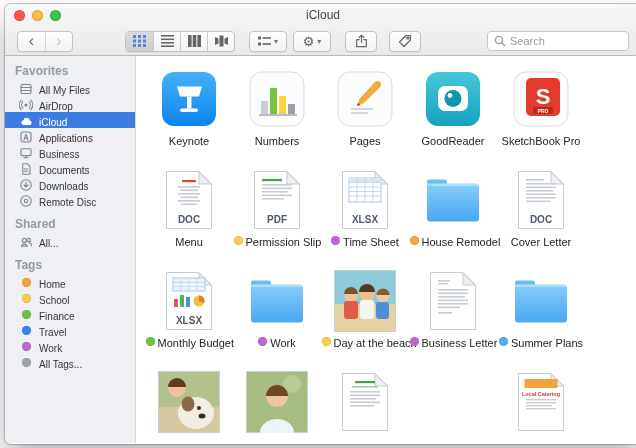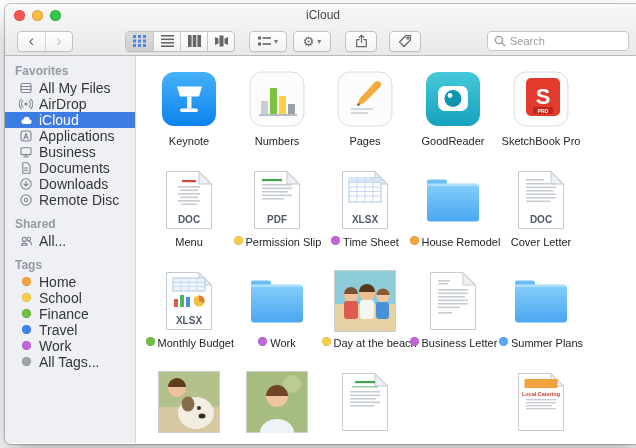--- a/index.html
+++ b/index.html
@@ -31,21 +31,21 @@
   .single{margin-left:14px}
   .single button{width:30px}
   .single.tags-btn{margin-left:12px}
   .search{margin-left:auto;width:142px;height:20px;border:1px solid #c6c6c6;border-radius:4px;background:#fff;display:flex;align-items:center;padding:0 6px;gap:4px}
   .search .ph{color:#9b9b9b;font-size:11px}
   
   .main{display:flex;height:387px}
   .sidebar{width:131px;flex-shrink:0;background:#eef0f3;border-right:1px solid #d4d6d9;padding-top:6px;overflow:hidden}
   .sb-header{font-size:12px;font-weight:bold;color:#949aa5;padding-left:10px;margin-top:9px;margin-bottom:2px}
   .sb-section:first-child .sb-header{margin-top:2px}
-  .sb-item{height:16px;display:flex;align-items:flex-start;padding-left:13px;font-size:14px;color:#33363b;cursor:default;white-space:nowrap}
+  .sb-item{height:16px;display:flex;align-items:flex-end;padding-left:13px;font-size:10px;color:#33363b;cursor:default;white-space:nowrap}
   .sb-item.selected{background:var(--selection-blue);color:#fff}
   .sb-icon{width:16px;height:15px;display:flex;align-items:center;justify-content:center;margin-right:5px;color:#7d8695;flex-shrink:0}
   .sb-item.selected .sb-icon{color:#fff}
   .sb-icon .dot{width:9px;height:9px;border-radius:50%;box-shadow:inset 0 0 0 .5px rgba(0,0,0,.18)}
   
   .content{flex:1;background:#fff;overflow:hidden}
   .grid{display:grid;grid-template-columns:repeat(5,88px);grid-auto-rows:101px;padding:10px 0 0 9px}
   .cell{display:flex;flex-direction:column;align-items:center}
   .file-icon{height:66px;display:flex;align-items:center;justify-content:center}
   .file-label{margin-top:3px;font-size:11px;color:#242424;display:flex;gap:3px;max-width:87px;white-space:nowrap}

